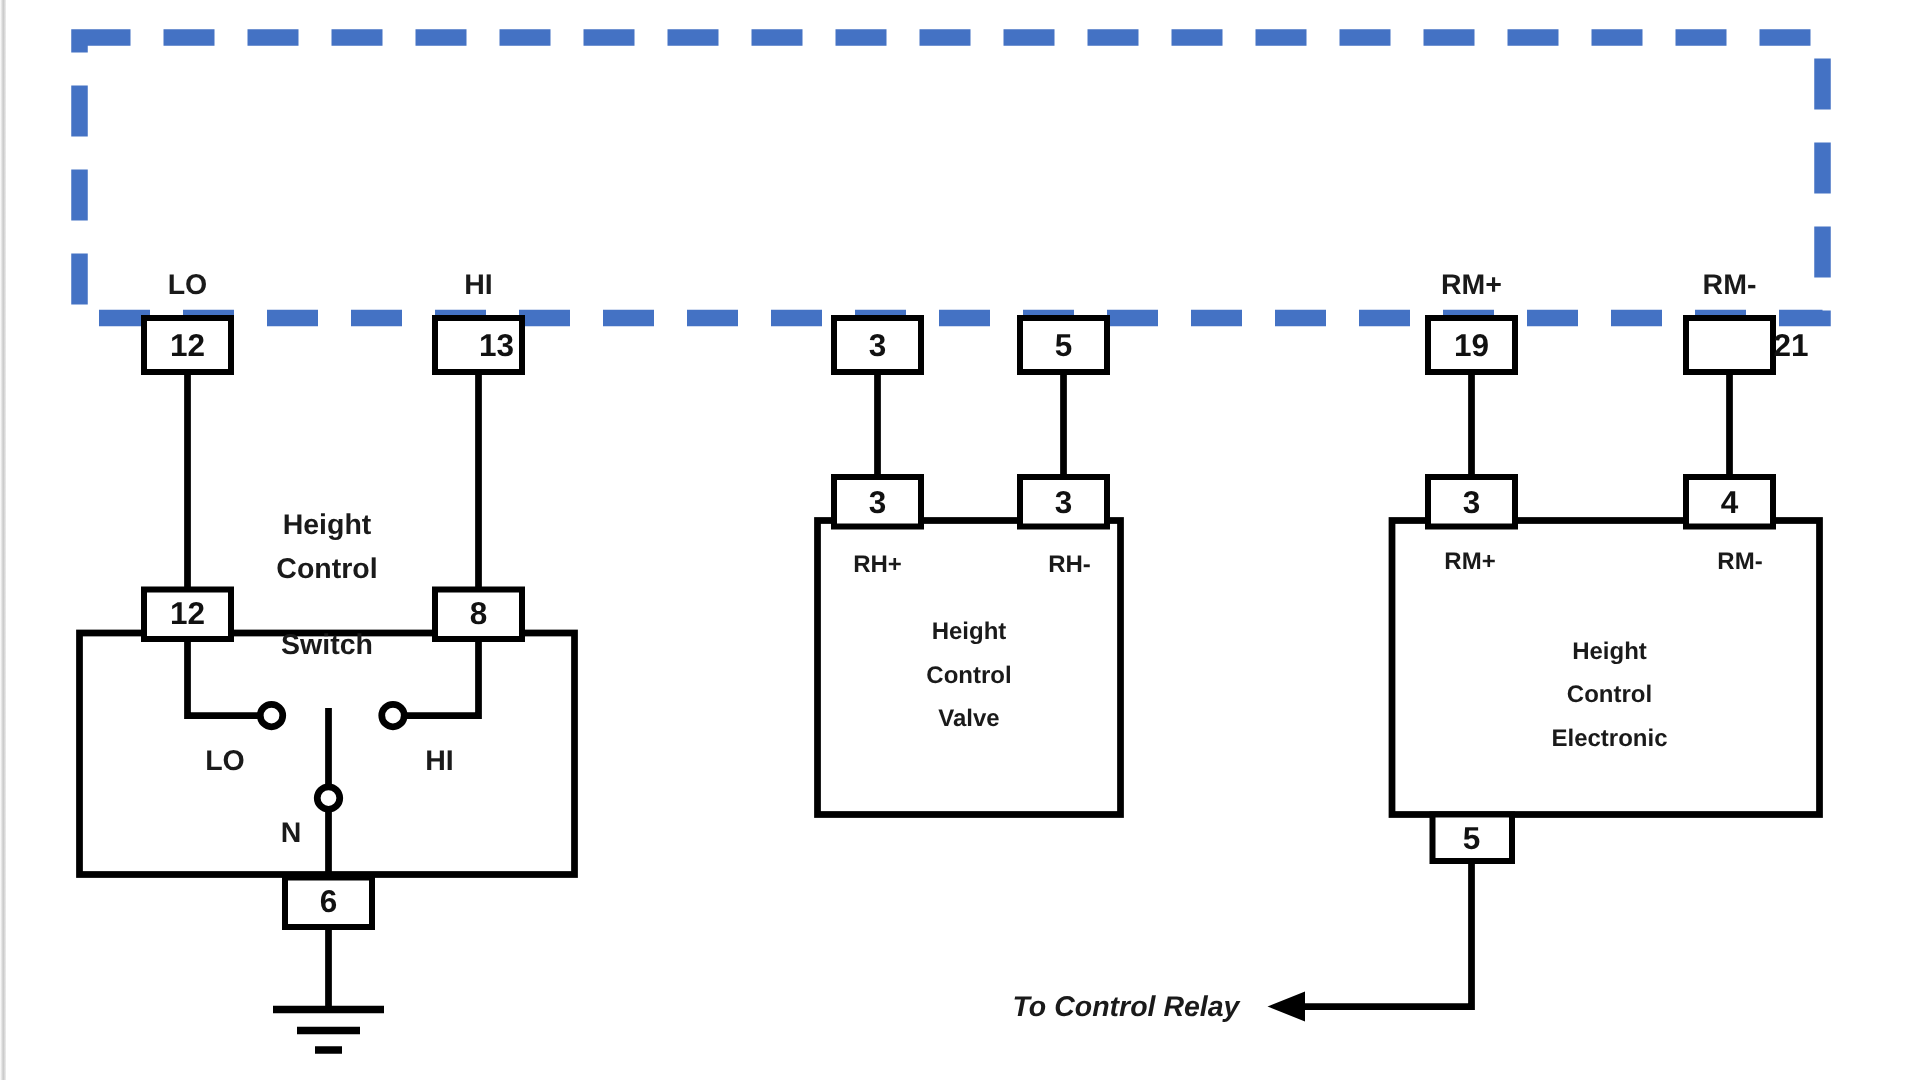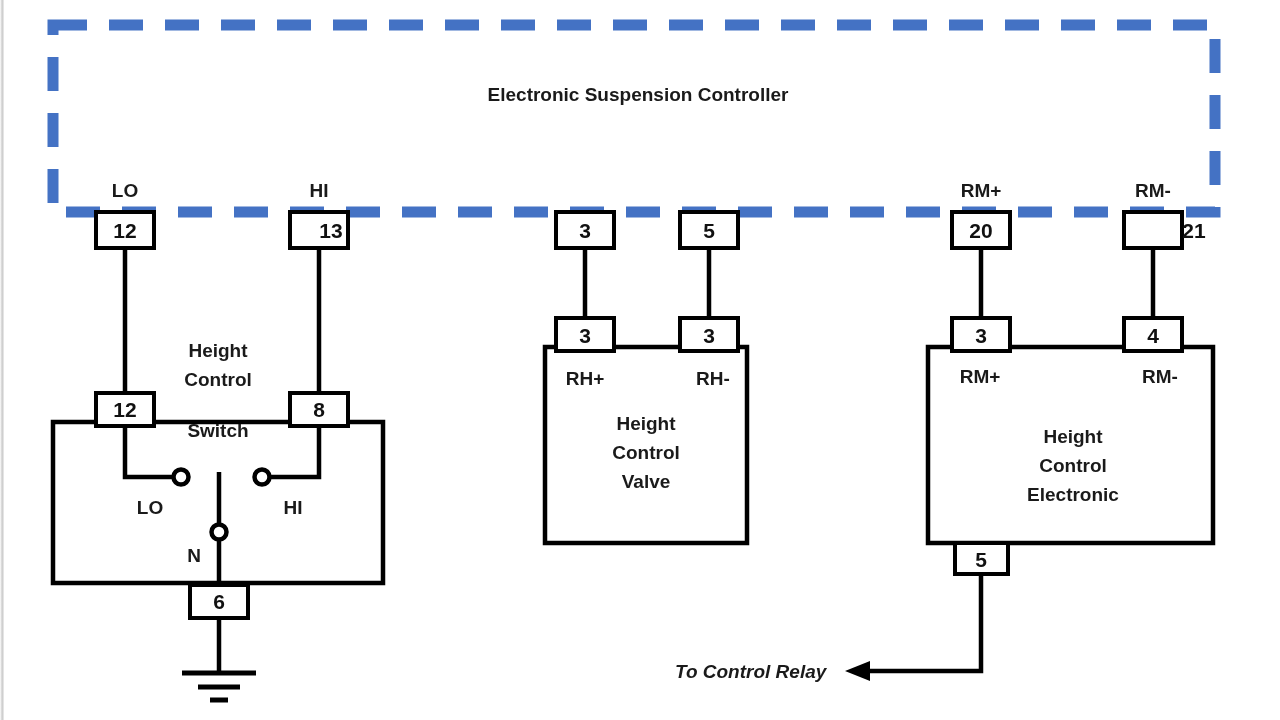--- a/index.html
+++ b/index.html
@@ -47,21 +47,21 @@
     font-family: "Liberation Sans", sans-serif;
     font-weight: bold;
     color: #111111;
     font-size: 21px;
     transform: translate(-50%, -50%);
     text-align: center;
     white-space: nowrap;
   }
   .title-txt { font-size: 19px; }
   .term-lbl  { font-size: 19px; }
-  .blk-lbl   { font-size: 19px; }
+  .blk-lbl   { font-size: 16px; }
   .sw-lbl    { font-size: 19px; }
   .relay-lbl { font-size: 19px; font-style: italic; }
 </style>
 </head>
 <body>
 
 <div id="canvas">
 
   <div id="page-edge"></div>
 
@@ -134,32 +134,31 @@
       <rect x="955" y="543" width="53" height="31" fill="#ffffff" stroke="#000000" stroke-width="4"></rect>
     </g>
 
     <g>
       <polyline points="981,574 981,671 862,671" fill="none" stroke="#000000" stroke-width="4.5"></polyline>
       <polygon points="845,671 870,661 870,681" fill="#000000"></polygon>
     </g>
 
   </svg>
 
-  <div class="lbl center title-txt" style="left:638px; top:84px;">Electronic Suspension Controller</div>
 
   <div class="lbl center term-lbl" style="left:125px; top:180px;">LO</div>
   <div class="lbl center term-lbl" style="left:319px; top:180px;">HI</div>
   <div class="lbl center term-lbl" style="left:981px; top:180px;">RM+</div>
   <div class="lbl center term-lbl" style="left:1153px; top:180px;">RM-</div>
 
   <div class="pin-num" style="left:125px; top:231px;">12</div>
   <div class="pin-num" style="left:319px; top:231px;margin-left:12px;">13</div>
   <div class="pin-num" style="left:585px; top:231px;">3</div>
   <div class="pin-num" style="left:709px; top:231px;">5</div>
-  <div class="pin-num" style="left:981px; top:231px;">20</div>
+  <div class="pin-num" style="left:981px; top:231px;">19</div>
   <div class="pin-num" style="left:1194px; top:231px;">21</div>
 
   <div class="lbl center sw-lbl" style="left:218px; top:340px;">Height</div>
   <div class="lbl center sw-lbl" style="left:218px; top:369px;">Control</div>
   <div class="lbl center sw-lbl" style="left:218px; top:420px;">Switch</div>
 
   <div class="pin-num" style="left:125px; top:410px;">12</div>
   <div class="pin-num" style="left:319px; top:410px;">8</div>
 
   <div class="lbl center sw-lbl" style="left:150px; top:497px;">LO</div>

